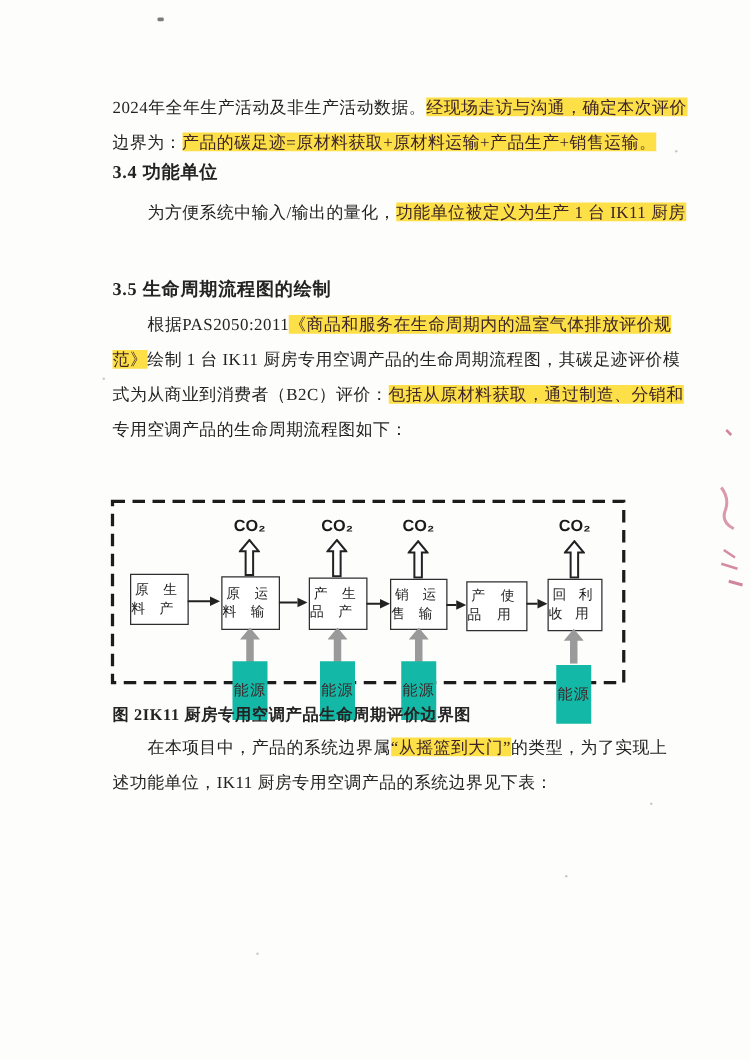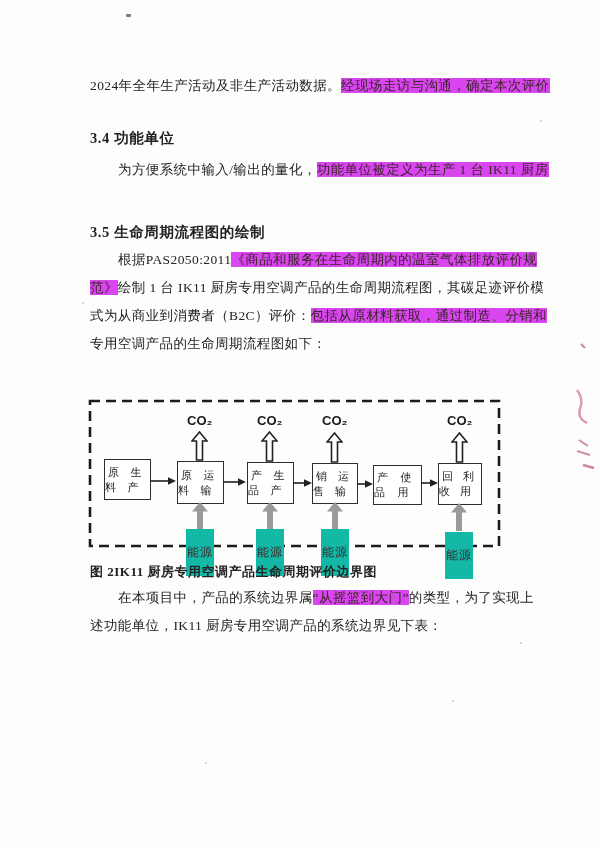--- a/index.html
+++ b/index.html
@@ -5,21 +5,21 @@
   html,body { margin:0; padding:0; background:#e8e8e8; }
   .page {
     position:relative; width:600px; height:848px; margin:0 auto;
     background:#fdfdfc; overflow:hidden;
     font-family:"Liberation Serif","DejaVu Serif",serif;
     color:#232323;
   }
   .abs { position:absolute; }
   .line { height:28px; line-height:28px; font-size:13.5px; letter-spacing:0.4px; white-space:nowrap; }
   .indent { padding-left:28px; }
-  .hl { background:#d946ef; color:#3d2428; padding:0 0; }
+  .hl { background:#fde047; color:#3d2428; padding:0 0; }
   .heading { font-weight:bold; font-size:14.5px; letter-spacing:0.6px; height:24px; line-height:24px; white-space:nowrap; }
   .caption { font-weight:bold; font-size:13px; letter-spacing:0.5px; white-space:nowrap; }
 
   
   .diagram { position:absolute; left:88px; top:399px; width:413px; height:149px; }
   .stage-box {
     position:absolute; border:1.6px solid #2e2e2e; background:#fff;
     display:flex; flex-direction:row; align-items:center; justify-content:center;
     font-size:11px; line-height:15px; letter-spacing:3px; text-indent:3px; color:#1d1d1d;
   }
@@ -43,20 +43,23 @@
   <div class="speck" style="left:126px; top:14px; width:5px; height:3px;"></div>
   <div class="dust" style="left:540px; top:120px;"></div>
   <div class="dust" style="left:82px; top:302px;"></div>
   <div class="dust" style="left:452px; top:700px;"></div>
   <div class="dust" style="left:205px; top:762px;"></div>
   <div class="dust" style="left:520px; top:642px;"></div>
 
   <div class="abs" style="left:90px; top:72px; width:428px;">
     <div class="line">
       <span>2024年全年生产活动及非生产活动数据。</span><span class="hl">经现场走访与沟通，确定本次评价</span>
+    </div>
+    <div class="line">
+      <span>边界为：</span><span class="hl">产品的碳足迹=原材料获取+原材料运输+产品生产+销售运输。</span>
     </div>
   </div>
 
   <div class="abs heading" style="left:90px; top:126px;">3.4 功能单位</div>
 
   <div class="abs" style="left:90px; top:156px; width:428px;">
     <div class="line indent">
       <span>为方便系统中输入/输出的量化，</span><span class="hl">功能单位被定义为生产 1 台 IK11 厨房</span>
     </div>
   </div>

